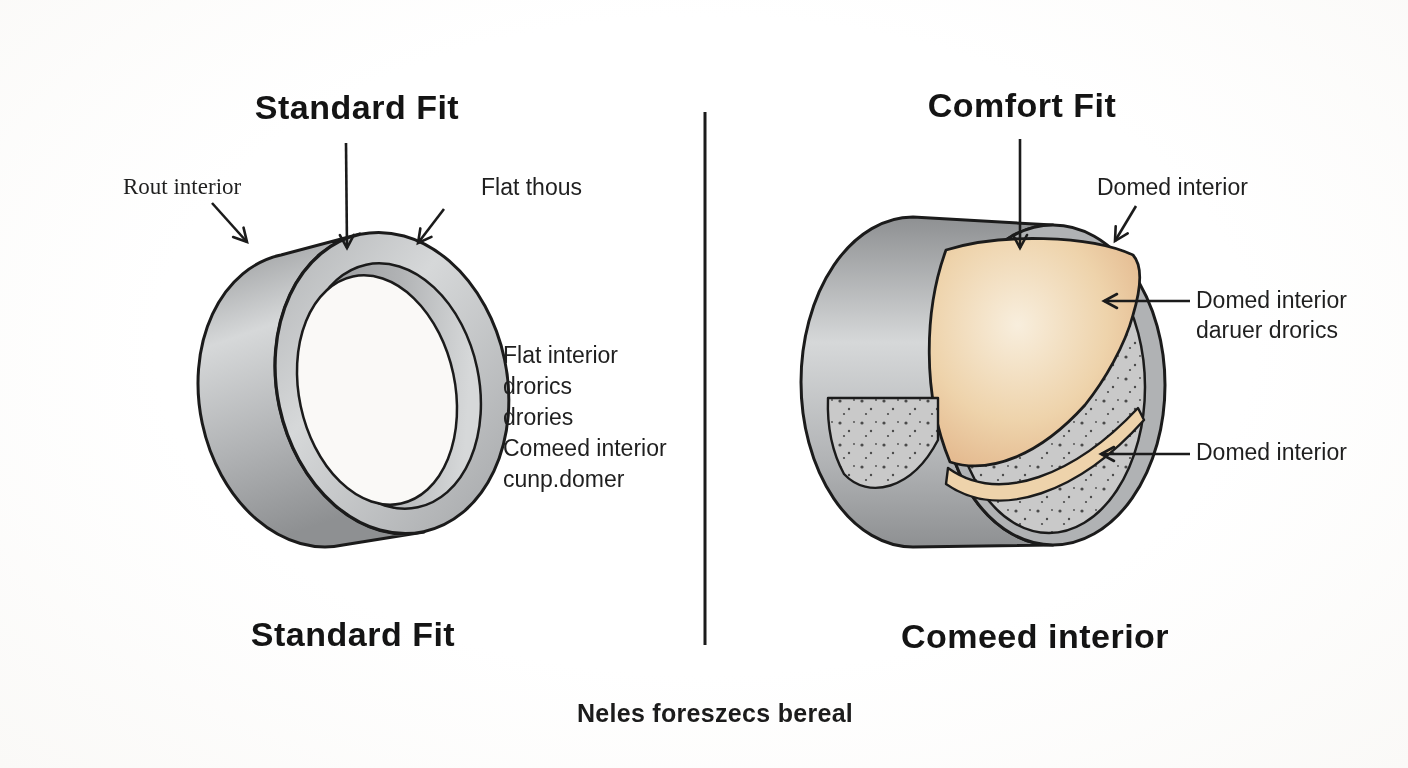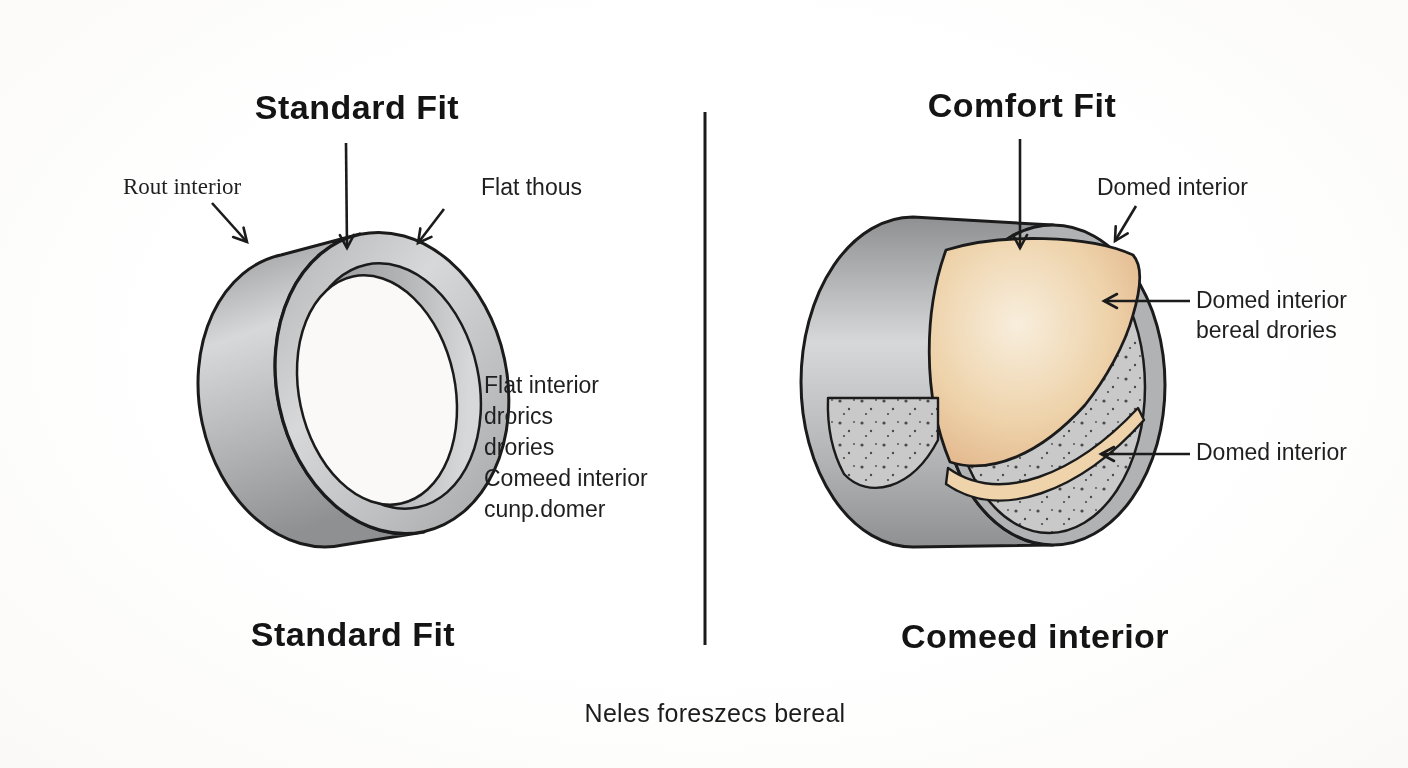--- a/index.html
+++ b/index.html
@@ -33,21 +33,21 @@
     color:#1f1f1f;
   }
   .annotation{
     font-size:23px;
     line-height:30px;
     font-weight:500;
     color:#1f1f1f;
   }
   .caption{
     font-size:25px;
-    font-weight:400;
+    font-weight:700;
     color:#1c1c1c;
     transform:translateX(-50%);
     letter-spacing:0.3px;
   }
   .stop-g-light{stop-color:var(--ring-gray-light);}
   .stop-g-mid{stop-color:var(--ring-gray-mid);}
   .stop-g-dark{stop-color:var(--ring-gray-dark);}
   .stop-t-light{stop-color:var(--dome-tan-light);}
   .stop-t-mid{stop-color:var(--dome-tan-mid);}
   .stop-t-dark{stop-color:var(--dome-tan-dark);}
@@ -142,37 +142,37 @@
       <line x1="1190" y1="454" x2="1101" y2="454" marker-end="url(#arrowhead)"></line>
     </g>
   </svg>
 
   <div class="txt serif-title" style="left:357px;top:88px;">Standard Fit</div>
 
   <div class="txt label" style="left:123px;top:174px;font-family:Liberation Serif, serif;">Rout interior</div>
 
   <div class="txt label" style="left:433px;top:174px;margin-left:48px;">Flat thous</div>
 
-  <div class="txt note" style="left:484px;top:340px;margin-top:30px;">
+  <div class="txt note" style="left:503px;top:340px;">
     <div>Flat interior</div>
     <div>drorics</div>
     <div>drories</div>
     <div>Comeed interior</div>
     <div>cunp.domer</div>
   </div>
 
   <div class="txt serif-title" style="left:353px;top:615px;">Standard Fit</div>
 
   <div class="txt serif-title" style="left:1022px;top:86px;">Comfort Fit</div>
 
   <div class="txt label" style="left:1097px;top:174px;">Domed interior</div>
 
   <div class="txt annotation" style="left:1196px;top:285px;">
     <div>Domed interior</div>
-    <div>bereal drories</div>
+    <div>daruer drorics</div>
   </div>
 
   <div class="txt annotation" style="left:1196px;top:437px;">
     <div>Domed interior</div>
   </div>
 
   <div class="txt serif-title" style="left:1035px;top:617px;text-align:right;">Comeed interior</div>
 
   <div class="txt caption" style="left:715px;top:699px;">Neles foreszecs bereal</div>
 

